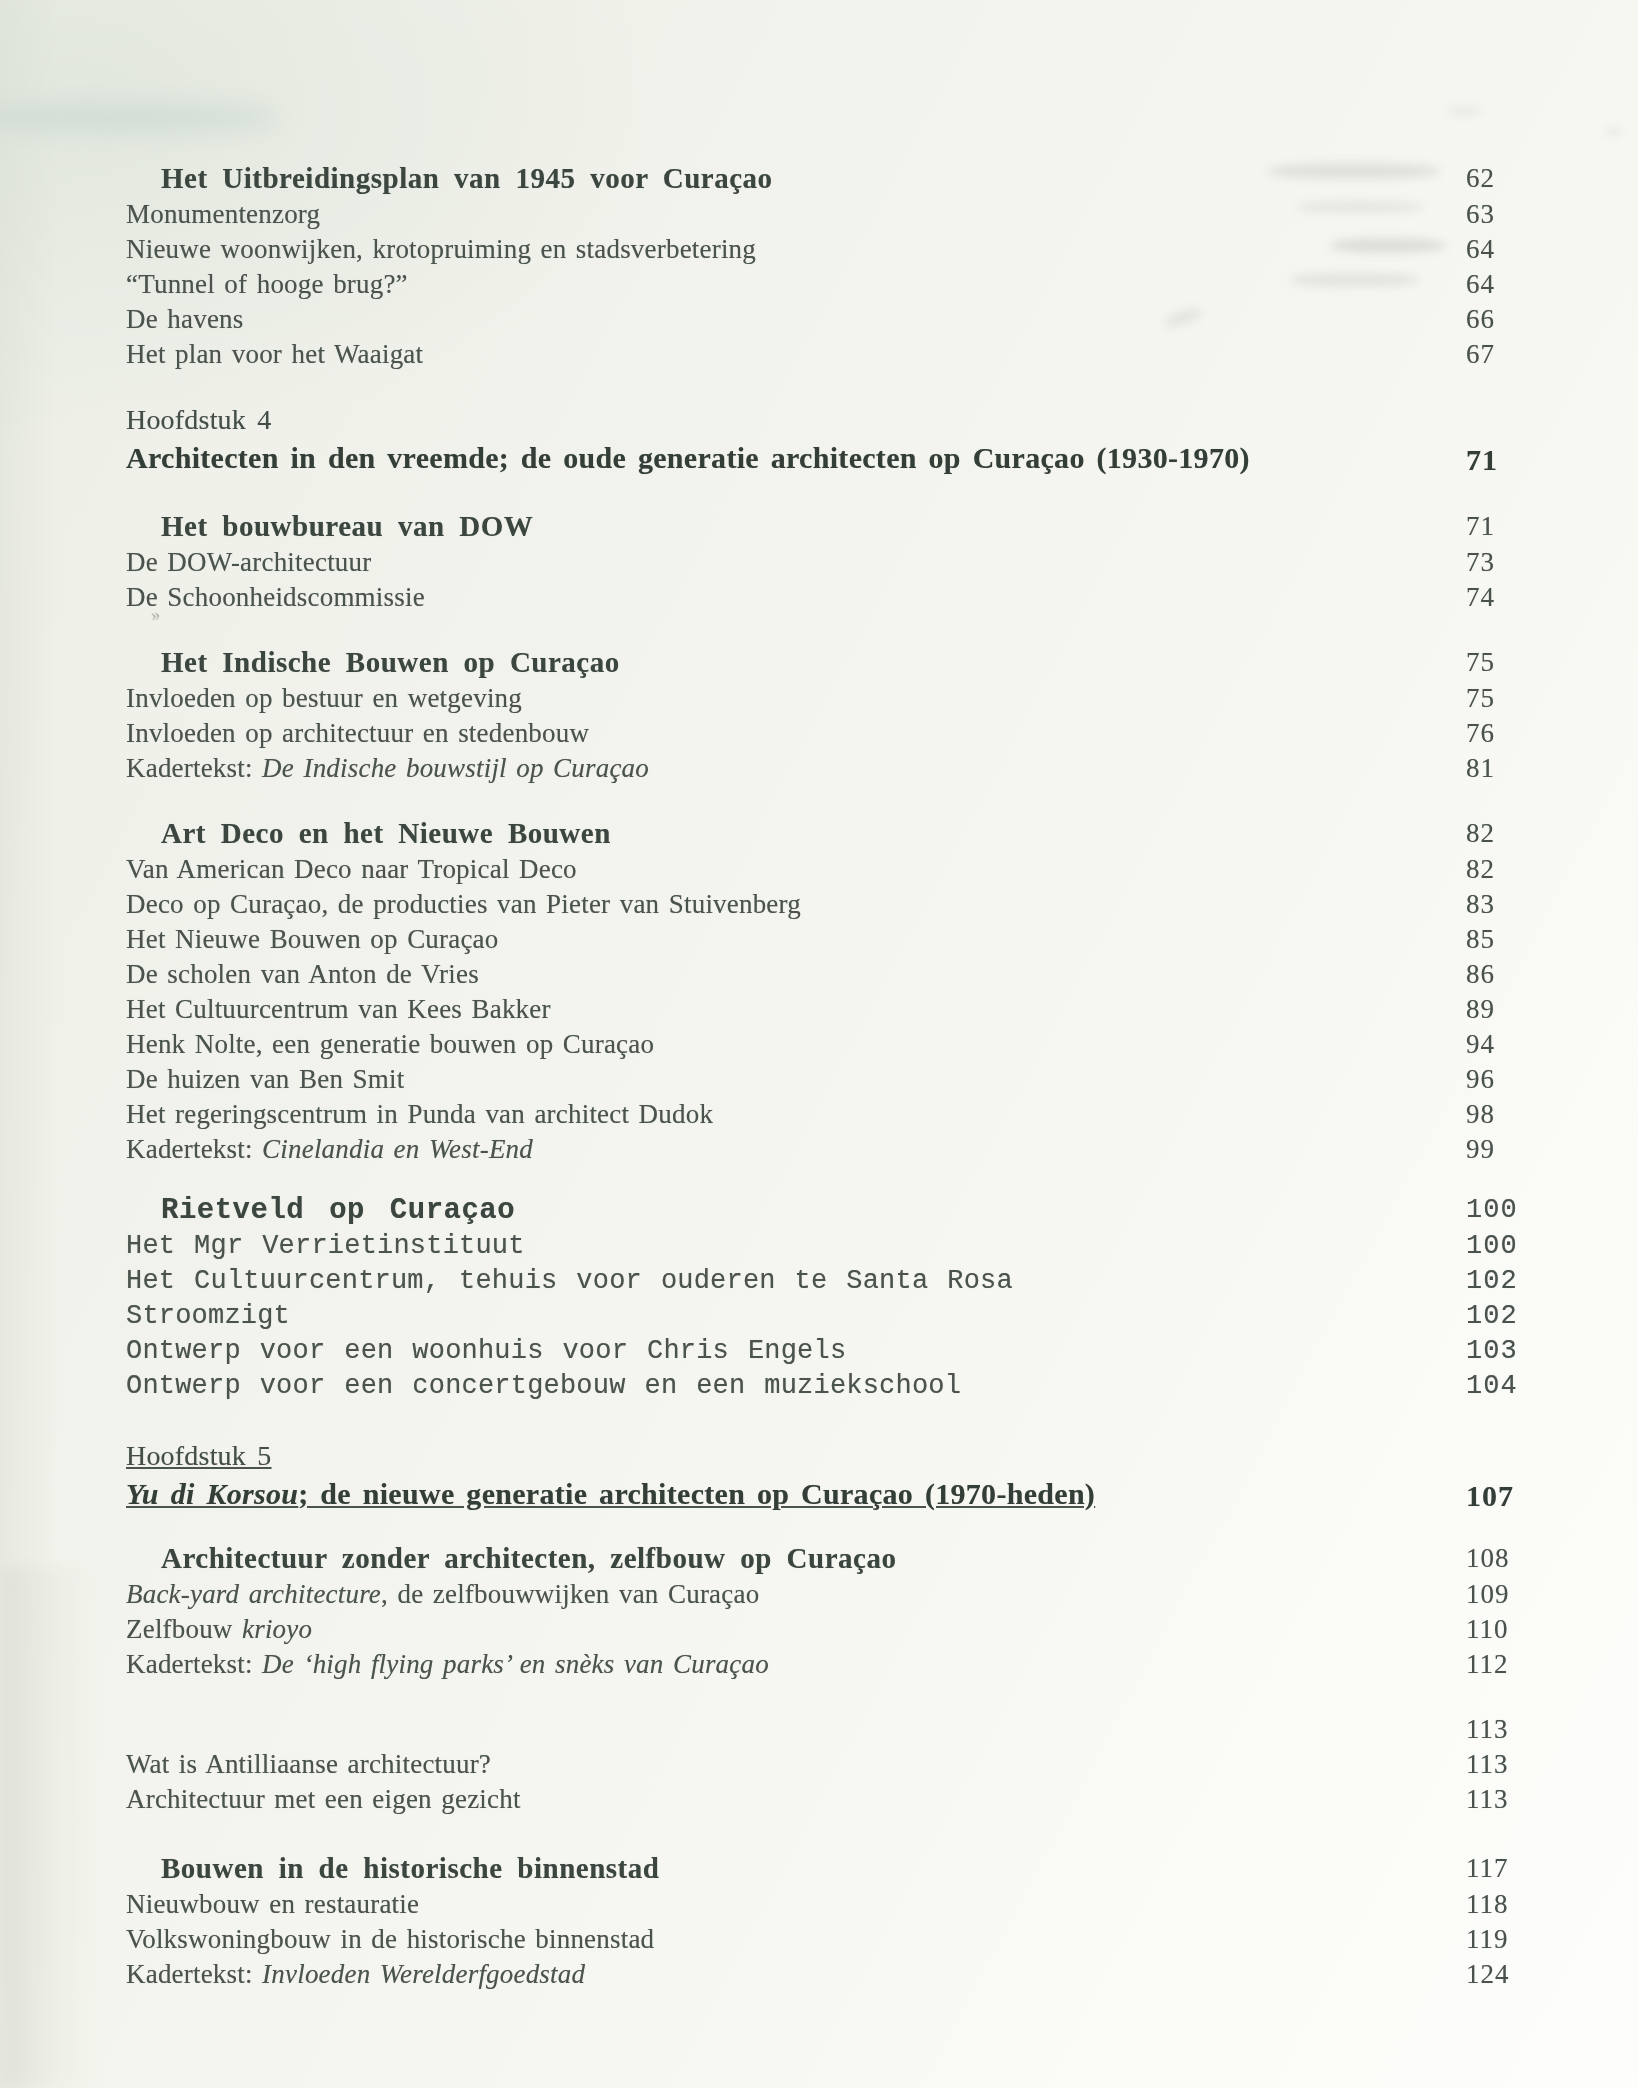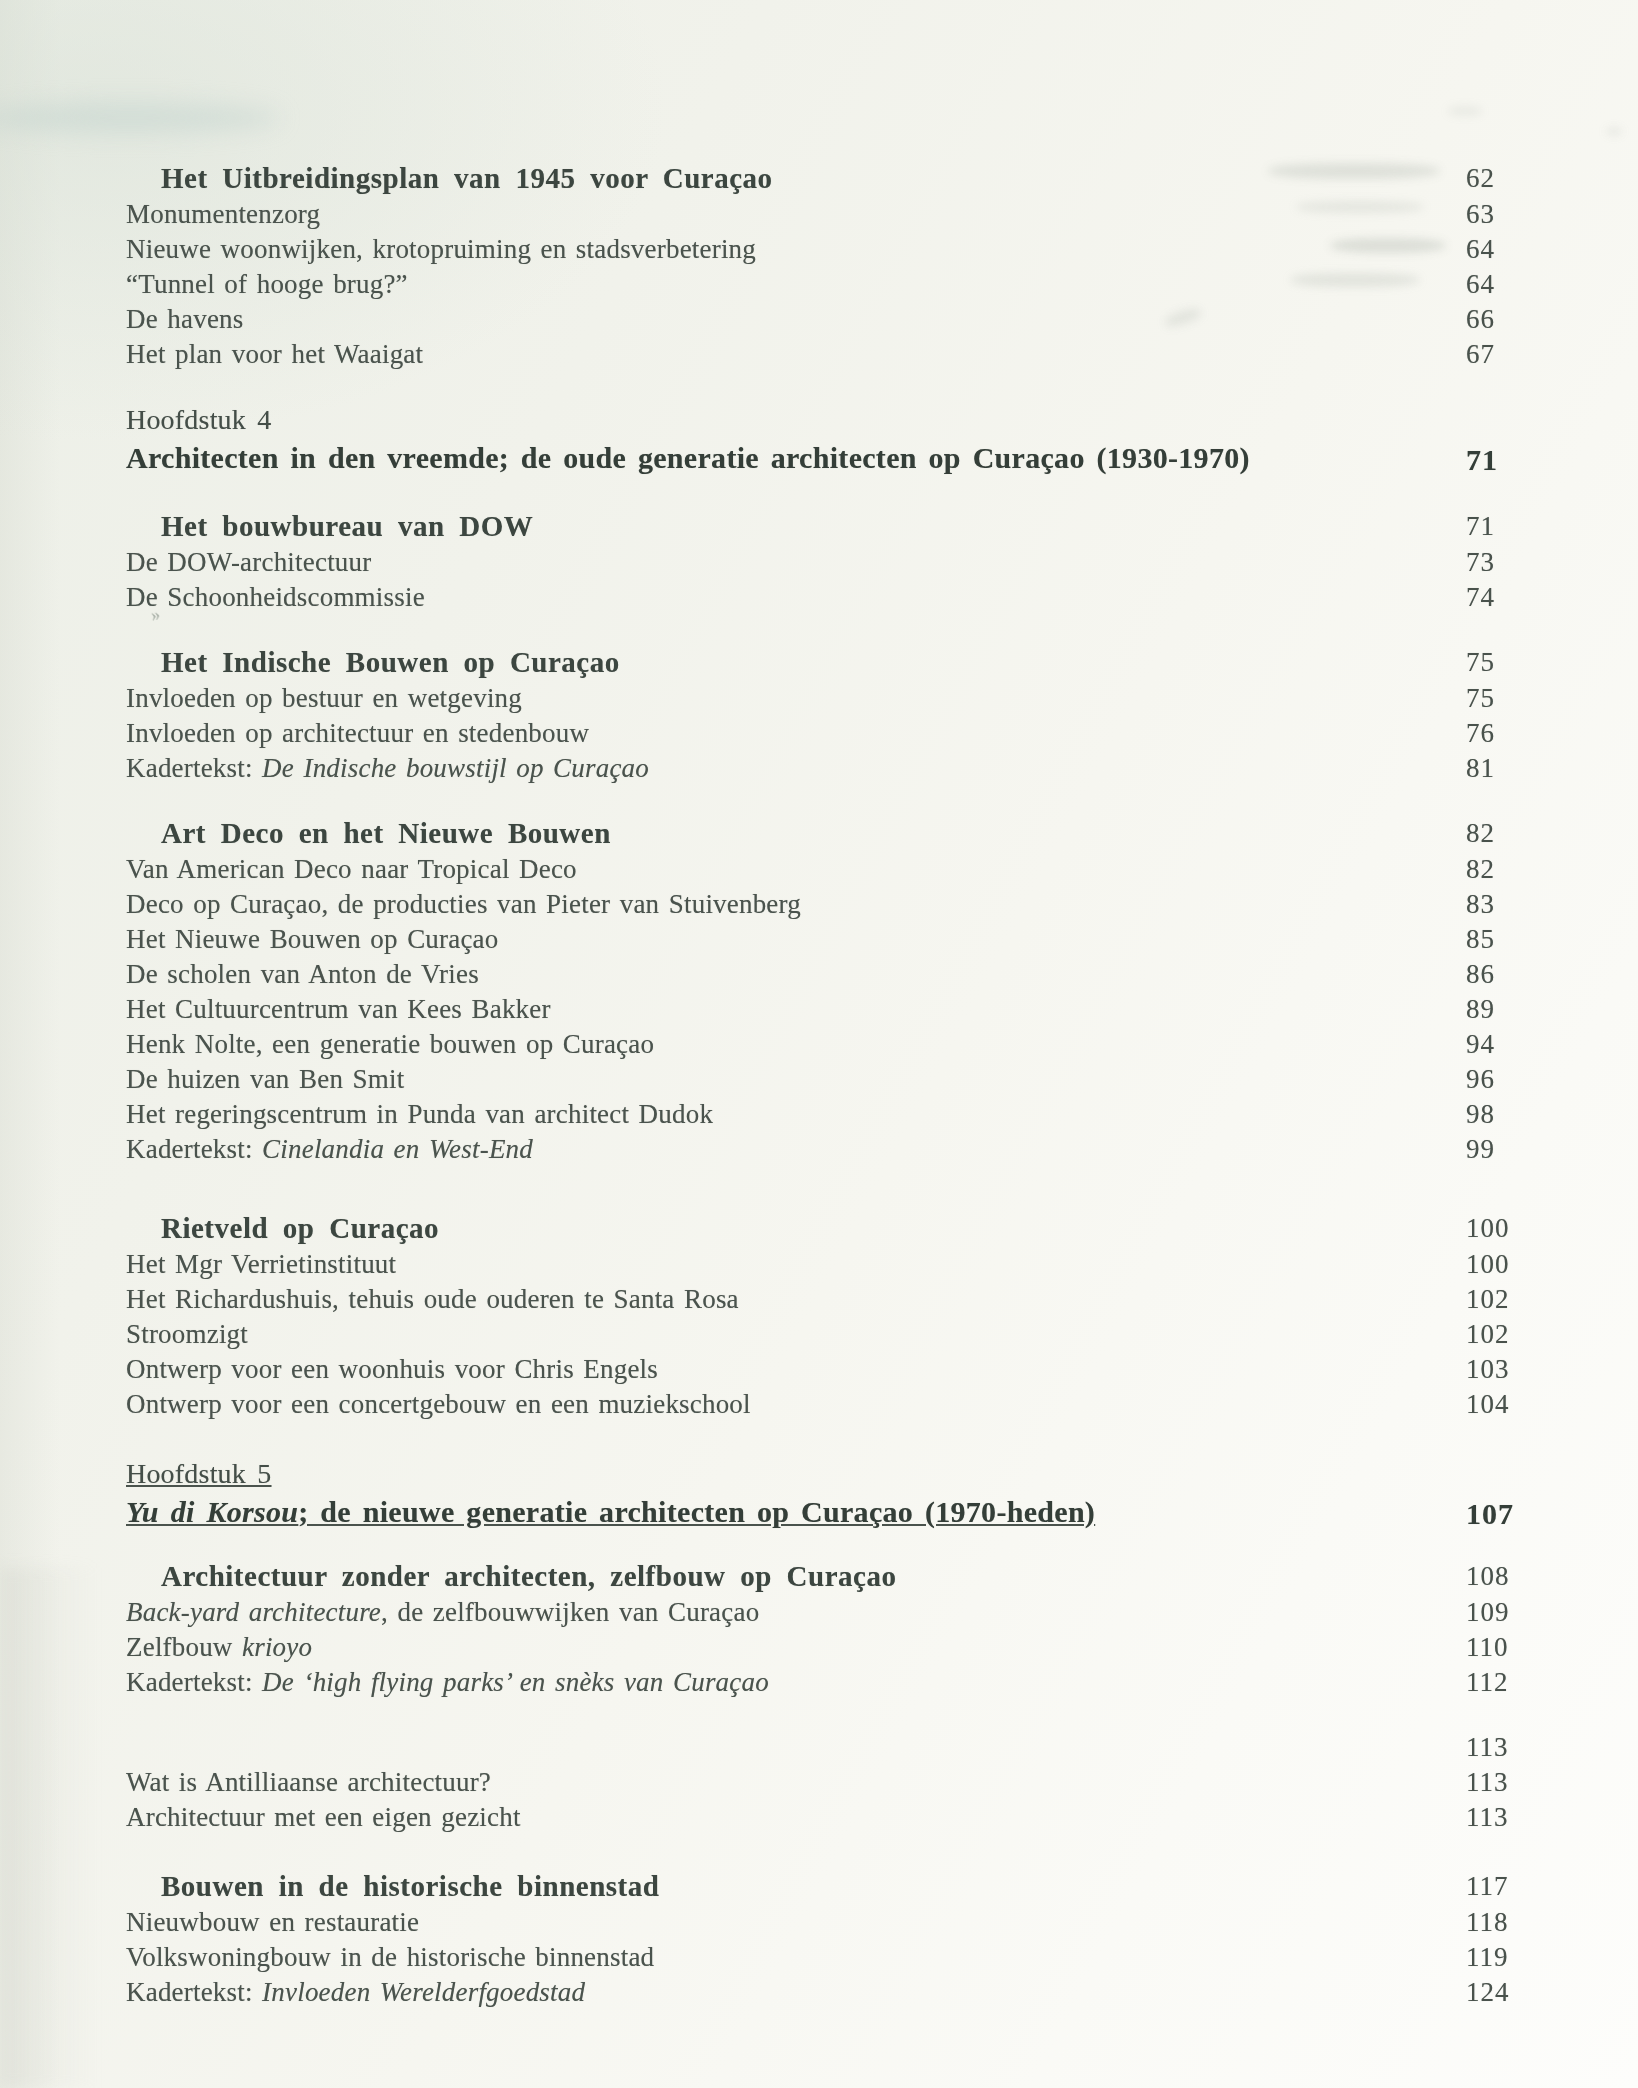--- a/index.html
+++ b/index.html
@@ -24,21 +24,21 @@
     color:rgba(116,128,118,0.60); transform:rotate(-10deg); filter:blur(0.4px); }
 
   
   .toc { position:absolute; left:126px; top:161px; width:1440px;
     color:#4a534d; font-size:27px;
     text-shadow:0 0 0.7px rgba(82,92,84,0.45); }
 
   .block { margin-top:30px; }
   .b0 { margin-top:0; }
   .b2 { }
-  .b5 { margin-top:44px; }
+  .b5 { margin-top:26px;font-family:Liberation Mono, monospace; }
   .b6 { margin-top:34px;text-decoration:underline; }
   .b7 { margin-top:26px; }
   .b9 { margin-top:34px; }
 
   .row { position:relative; line-height:35px; min-height:35px; white-space:nowrap; }
   .lbl { letter-spacing:0.2px; word-spacing:2.5px; }
   .i { font-style:italic; }
 
   .page-num { position:absolute; left:1340px; top:0; font-size:27px; font-weight:400;
     color:#49524c; letter-spacing:1px; }
@@ -104,21 +104,21 @@
         <div class="row"><span class="lbl"><span>De scholen van Anton de Vries</span></span><span class="page-num">86</span></div>
         <div class="row"><span class="lbl"><span>Het Cultuurcentrum van Kees Bakker</span></span><span class="page-num">89</span></div>
         <div class="row"><span class="lbl"><span>Henk Nolte, een generatie bouwen op Curaçao</span></span><span class="page-num">94</span></div>
         <div class="row"><span class="lbl"><span>De huizen van Ben Smit</span></span><span class="page-num">96</span></div>
         <div class="row"><span class="lbl"><span>Het regeringscentrum in Punda van architect Dudok</span></span><span class="page-num">98</span></div>
         <div class="row"><span class="lbl"><span>Kadertekst: </span><span class="i">Cinelandia en West-End</span></span><span class="page-num">99</span></div>
       </section>
       <section class="block b5">
         <div class="row h"><span class="lbl"><span>Rietveld op Curaçao</span></span><span class="page-num">100</span></div>
         <div class="row"><span class="lbl"><span>Het Mgr Verrietinstituut</span></span><span class="page-num">100</span></div>
-        <div class="row"><span class="lbl"><span>Het Richardushuis, tehuis oude ouderen te Santa Rosa</span></span><span class="page-num">102</span></div>
+        <div class="row"><span class="lbl"><span>Het Cultuurcentrum, tehuis voor ouderen te Santa Rosa</span></span><span class="page-num">102</span></div>
         <div class="row"><span class="lbl"><span>Stroomzigt</span></span><span class="page-num">102</span></div>
         <div class="row"><span class="lbl"><span>Ontwerp voor een woonhuis voor Chris Engels</span></span><span class="page-num">103</span></div>
         <div class="row"><span class="lbl"><span>Ontwerp voor een concertgebouw en een muziekschool</span></span><span class="page-num">104</span></div>
       </section>
       <section class="block b6">
         <div class="row chapter-label-row"><span class="lbl">Hoofdstuk 5</span></div>
         <div class="row title-row"><span class="lbl"><span class="i">Yu di Korsou</span><span>; de nieuwe generatie architecten op Curaçao (1970-heden)</span></span><span class="page-num">107</span></div>
       </section>
       <section class="block b7">
         <div class="row h"><span class="lbl"><span>Architectuur zonder architecten, zelfbouw op Curaçao</span></span><span class="page-num">108</span></div>

